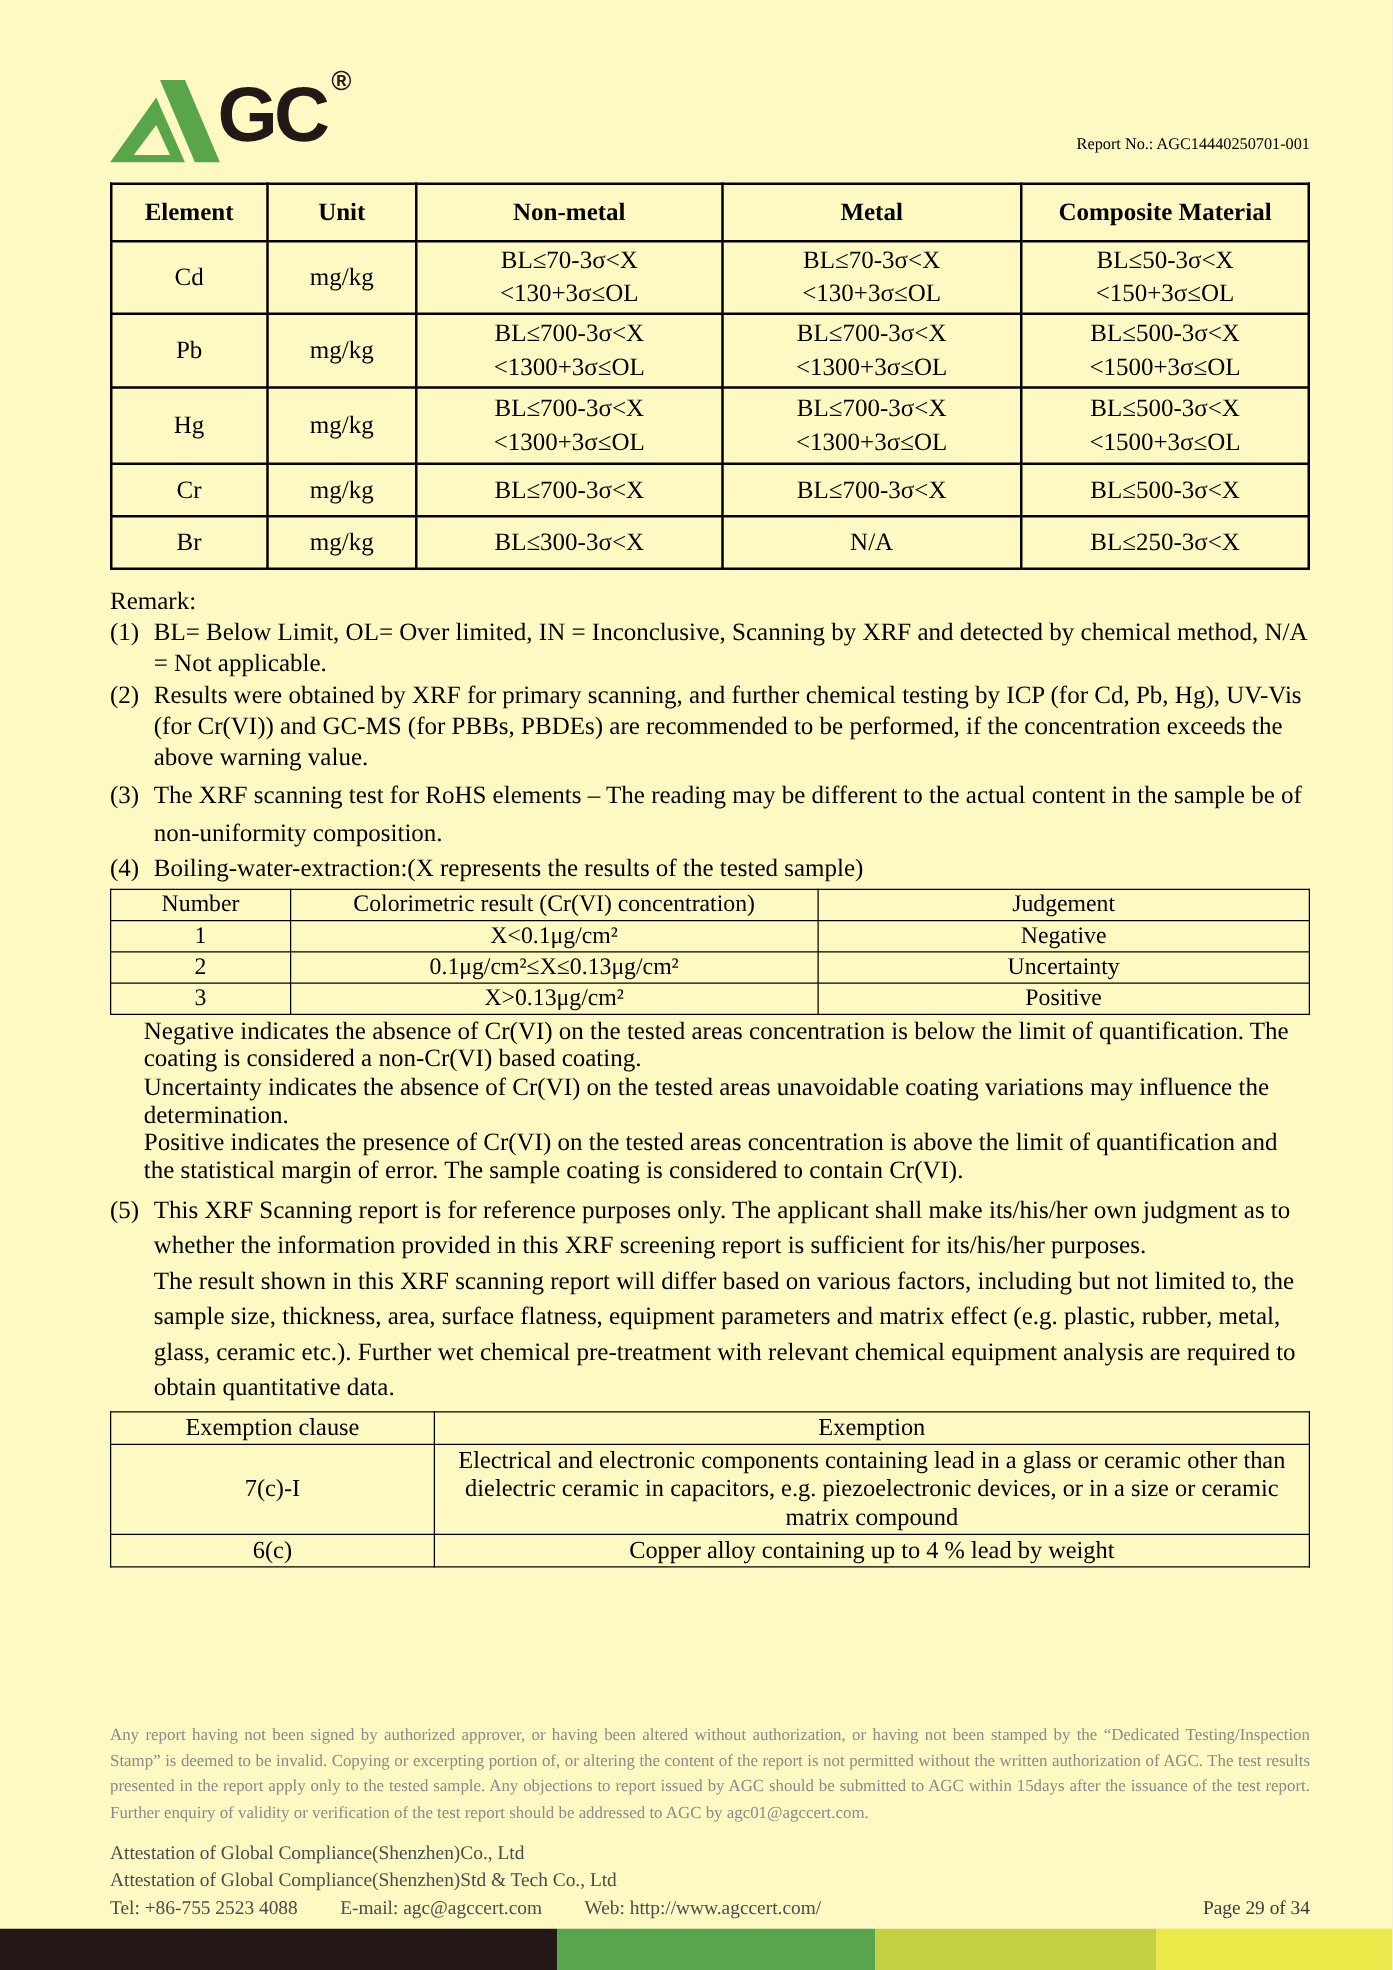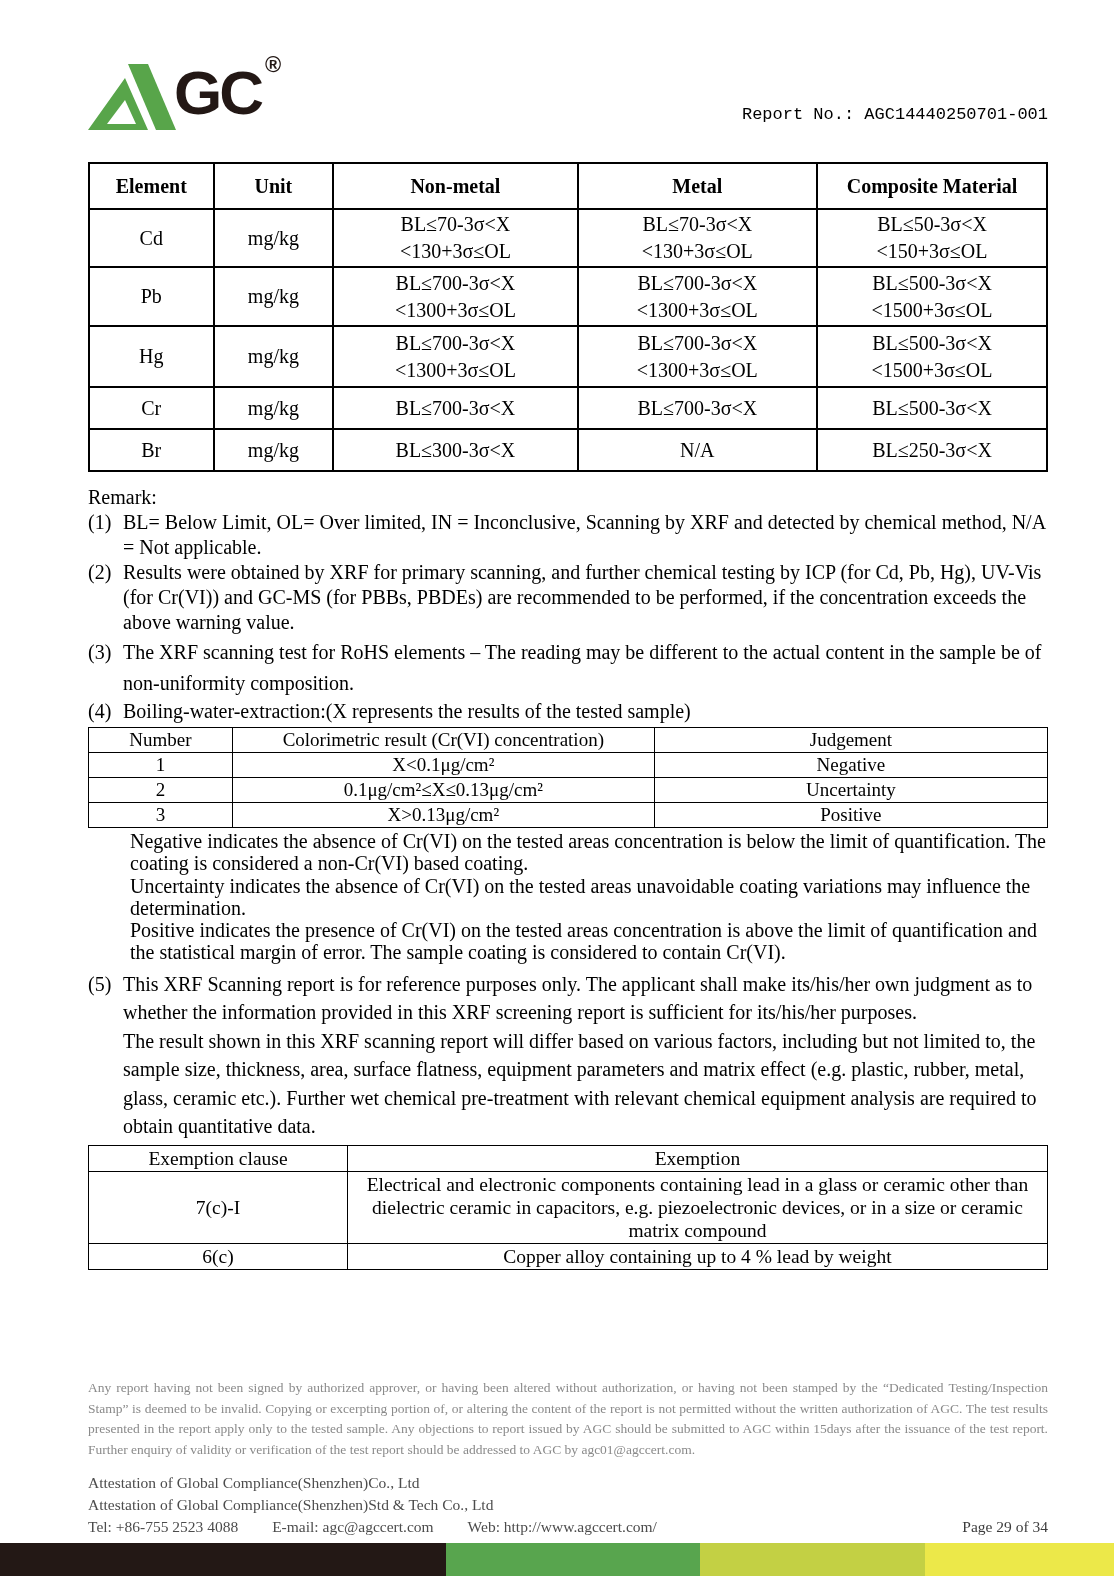--- a/index.html
+++ b/index.html
@@ -1,57 +1,57 @@
 <!DOCTYPE html>
 <html><head>
 <meta charset="utf-8">
 <style>
   * { margin:0; padding:0; box-sizing:border-box; }
   html,body { background:#e8e8e8; }
   .page {
     position:relative; width:1114px; height:1576px; margin:0 auto;
-    background:#ffffff; overflow:hidden;
+    background:#fef9c3; overflow:hidden;
     font-family:"Liberation Serif","DejaVu Serif",serif; color:#000;
   }
   .content { padding:52px 66px 0 88px; }
 
   
   .hdr { display:flex; justify-content:space-between; align-items:flex-end; }
   .logo { display:flex; align-items:flex-start; height:78px; }
   .logo svg { display:block; margin-top:12px; }
   .logo-gc { font-family:"Liberation Sans","DejaVu Sans",sans-serif; font-weight:800;
              font-size:62px; line-height:66px; letter-spacing:-3px; color:#231815; margin-left:-6px; margin-top:8px; }
   .logo-reg { font-family:"Liberation Sans",sans-serif; font-weight:700; font-size:22px; color:#231815;
               margin-left:4px; margin-top:0; }
-  .report-no { font-size:17px; line-height:26px; padding-bottom:2px;font-family:Liberation Mono, monospace; }
+  .report-no { font-size:13px; line-height:26px; padding-bottom:2px; }
   .remark-line { font-size:20px; line-height:26px; margin-top:6px; }
 
   
   table { border-collapse:collapse; width:100%; }
   .limits td, .limits th { border:2px solid #000; text-align:center; vertical-align:middle;
     font-size:20px; line-height:27px; white-space:pre-line; }
-  .limits { margin-top:32px; }
+  .limits { margin-top:16px; }
   .limits th { height:46px; font-size:20px; }
   .h-cd td { height:58px; } .h-pb td { height:59px; } .h-hg td { height:61px; }
   .h-cr td { height:42px; } .h-br td { height:42px; }
 
   
   .remark-title { font-size:20px; line-height:25px; margin-top:13px; }
   .ritem { display:flex; font-size:20px; line-height:25px; }
   .ritem .num { flex:none; width:35px; }
   .ritem .bodytext { flex:1; }
   .item3 { line-height:31px; margin-top:2px; }
   .item5 { line-height:28.5px; margin-top:6px; }
   .item5 p + p { margin-top:0; }
 
   
   .cr6 { margin-top:3px; }
   .cr6 td, .cr6 th { border:1.5px solid #000; text-align:center; vertical-align:middle;
     font-size:19px; line-height:24px; font-weight:normal; }
-  .cr6-notes { margin-left:42px; font-size:20px; line-height:22.3px; margin-top:2px; }
+  .cr6-notes { margin-left:27px; font-size:20px; line-height:22.3px; margin-top:2px; }
 
   
   .exem { margin-top:4px; }
   .exem td, .exem th { border:1.5px solid #000; text-align:center; vertical-align:middle;
     font-size:19.5px; line-height:23px; font-weight:normal; padding:1px 8px; }
 
   
   .footer { position:absolute; left:88px; right:66px; top:1378px;
     font-family:Liberation Serif, serif; }
   .disclaimer { font-size:13.5px; line-height:20.5px; color:#8a8a8a; text-align:justify; }

